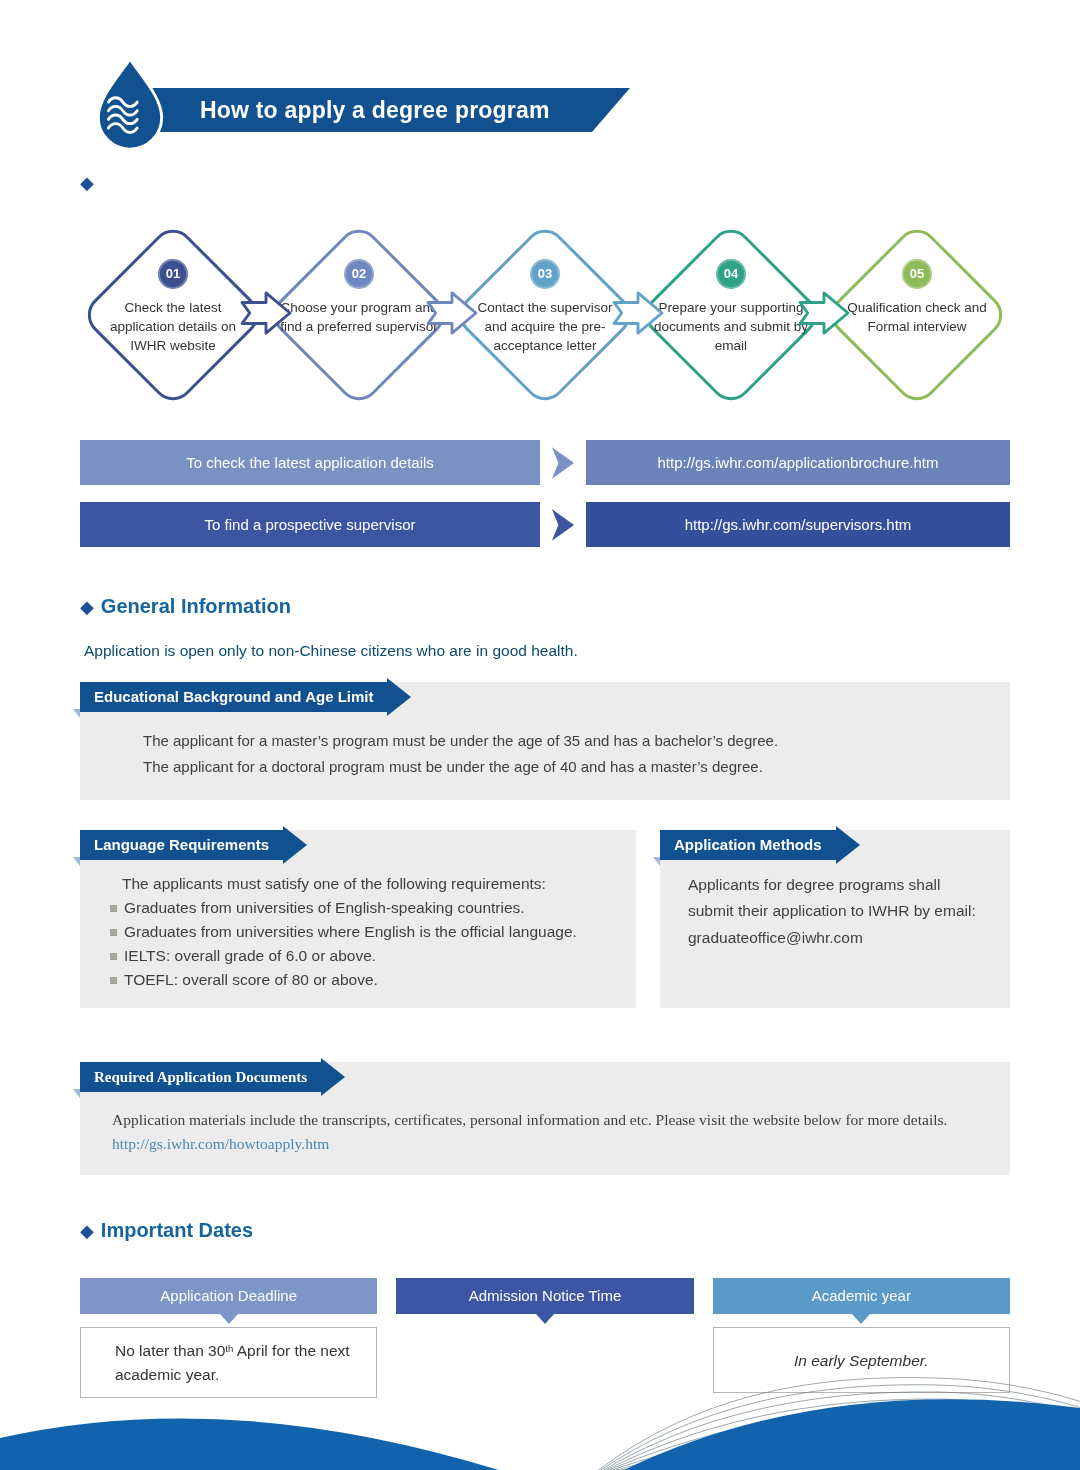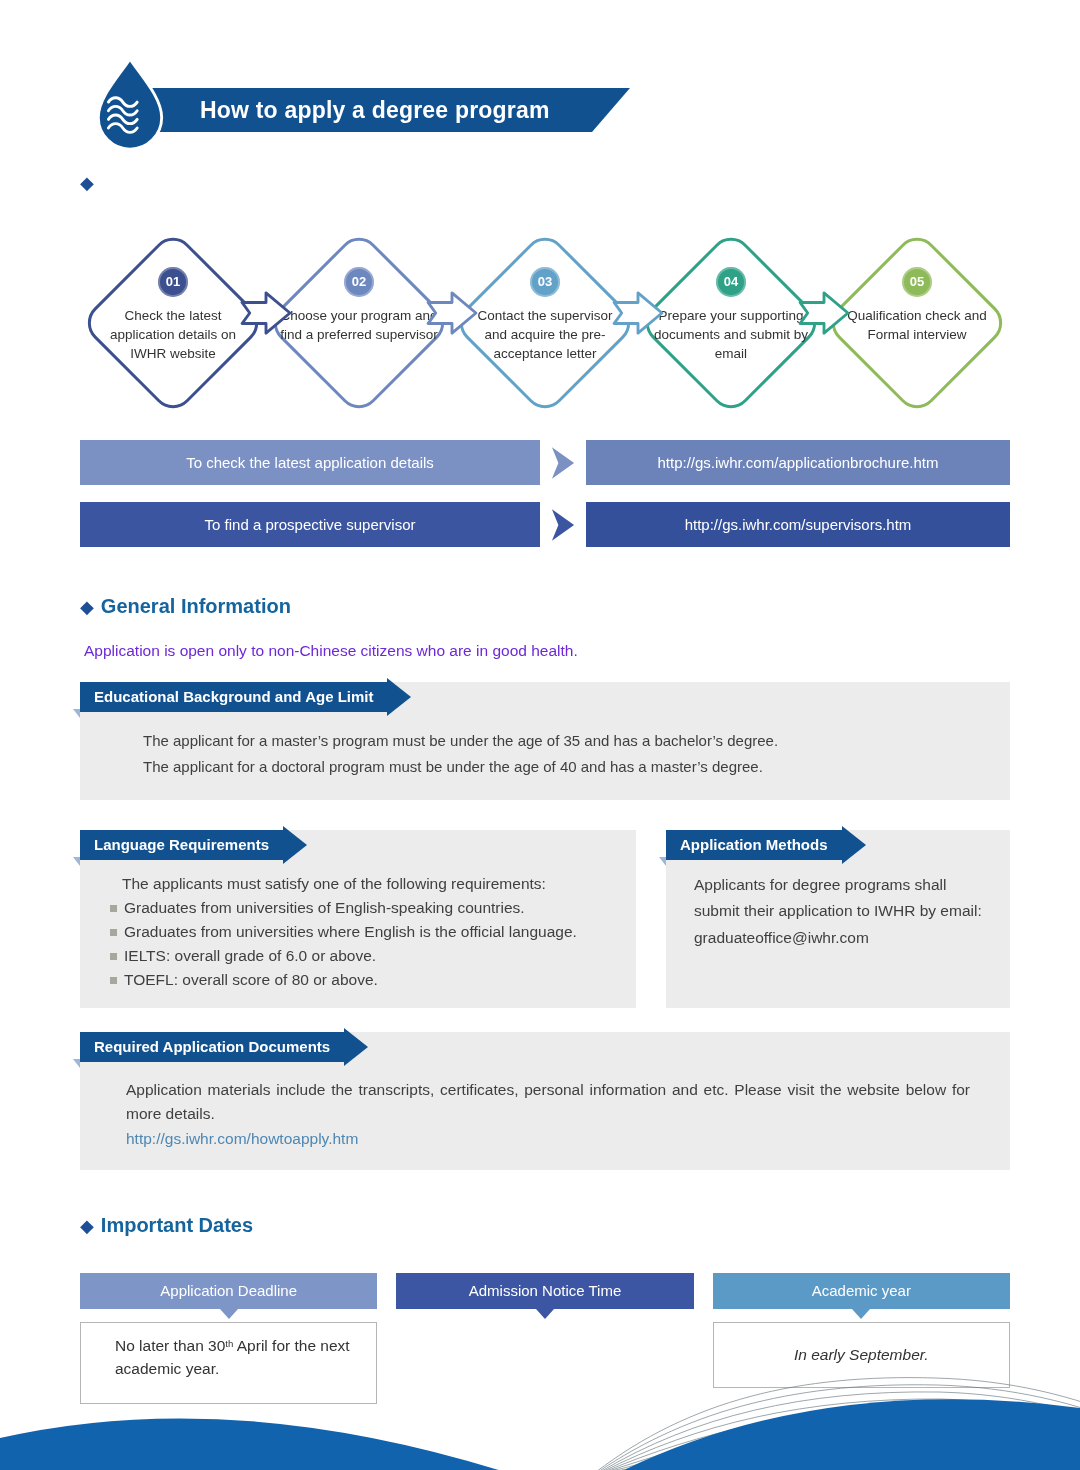--- a/index.html
+++ b/index.html
@@ -21,21 +21,21 @@
   }
   .drop{ position:absolute; left:0; top:0; width:100px; height:96px; z-index:2; }
 
   
   .sec{ display:flex; align-items:center; gap:7px; font-size:20px; font-weight:bold;
         color:var(--heading,#15649e); }
   .sec .bullet{ color:#1d4e96; font-size:18px; line-height:1; }
 
   
   .flow{ position:relative; height:194px; margin-top:26px; }
-  .step{ position:absolute; top:12px; width:186px; height:186px; }
+  .step{ position:absolute; top:4px; width:186px; height:186px; }
   .s0{left:0}.s1{left:186px}.s2{left:372px}.s3{left:558px}.s4{left:744px}
   .step .diamond{ position:absolute; inset:0; width:186px; height:186px; }
   .step .badge{
     position:absolute; top:37px; left:calc(50% - 15px); width:30px; height:30px;
     border-radius:50%; background:var(--c); color:#fff; font-size:13px; font-weight:bold;
     text-align:center; line-height:30px; box-shadow:inset 0 0 0 2px rgba(255,255,255,.28);
   }
   .step .stext{
     position:absolute; top:76px; left:14px; right:14px; text-align:center;
     font-size:13.5px; line-height:1.42; color:#333;
@@ -72,39 +72,39 @@
   .edu-panel{ margin-top:22px; padding:46px 30px 20px 63px; font-size:15px; line-height:1.72; color:#3f3f3f; }
 
   .two-col{ display:flex; gap:24px; margin-top:30px; align-items:stretch; }
   .lang-panel{ width:556px; padding:42px 18px 16px 30px; font-size:15.5px; line-height:1.55; color:#3f3f3f; }
   .lang-panel .intro{ padding-left:12px; }
   .lang-panel ul{ list-style:none; }
   .lang-panel li::before{
     content:''; display:inline-block; width:7px; height:7px; background:#a4a99b;
     margin-right:7px; vertical-align:1px;
   }
-  .methods-panel{ flex:1; padding:42px 24px 16px 28px; font-size:15.5px; line-height:1.72; color:#3f3f3f;margin-left:6px; }
-
-  .docs-panel{ margin-top:24px; padding:46px 40px 18px 46px; font-size:15.5px; line-height:1.6; color:#3f3f3f; }
+  .methods-panel{ flex:1; padding:42px 24px 16px 28px; font-size:15.5px; line-height:1.72; color:#3f3f3f; }
+
+  .docs-panel{ margin-top:54px; padding:46px 40px 18px 32px; font-size:15.5px; line-height:1.6; color:#3f3f3f;font-family:Liberation Serif, serif; }
   .docs-panel p{ text-align:justify; }
   .docs-panel a{ color:#4d87b4; text-decoration:none; }
 
   
   .dates-head{ margin-top:44px; }
   .dates{ display:flex; gap:19px; margin-top:36px; }
   .dcard{ flex:1; }
   .dhead{ position:relative; height:36px; background:var(--c); color:#fff; font-size:15px;
           text-align:center; line-height:36px; }
   .dhead::after{
     content:''; position:absolute; top:100%; left:calc(50% - 9px);
     border-left:9px solid transparent; border-right:9px solid transparent;
     border-top:10px solid var(--c);
   }
   .dbox{ margin-top:13px; min-height:66px; border:1px solid #b5b5b5; background:#fff;
-         padding:11px 16px 22px 34px; font-size:15.5px; line-height:1.5; color:#333; }
+         padding:11px 16px 11px 34px; font-size:15.5px; line-height:1.5; color:#333; }
   .dbox.center{ display:flex; align-items:center; justify-content:center; padding:11px 10px; text-align:center;font-style:italic; }
   .sup{ font-size:62%; position:relative; top:-.45em; }
 
   
   .wave{ position:absolute; left:0; bottom:0; width:1080px; height:112px; pointer-events:none; }
 </style>
 </head>
 <body>
 
 <div class="content">
@@ -198,21 +198,21 @@
           </svg>
         </div>
       <a class="lb-right" href="#">http://gs.iwhr.com/supervisors.htm</a>
     </div>
   </div>
 
   <h2 class="sec" style="margin-top:48px">
     <span class="bullet">◆</span>
     <span>General Information</span>
   </h2>
-  <p style="margin-top:24px; font-size:15.5px; color:#6d28d9; padding-left:4px">Application is open only to non-Chinese citizens who are in good health.</p>
+  <p style="margin-top:24px; font-size:15.5px; color:#0c4a6e; padding-left:4px">Application is open only to non-Chinese citizens who are in good health.</p>
 
   <div class="panel edu-panel">
     <div class="ribbon"><span>Educational Background and Age Limit</span></div>
     <div>The applicant for a master’s program must be under the age of 35 and has a bachelor’s degree.</div>
     <div>The applicant for a doctoral program must be under the age of 40 and has a master’s degree.</div>
   </div>
 
   <div class="two-col">
     <div class="panel lang-panel">
       <div class="ribbon"><span>Language Requirements</span></div>

